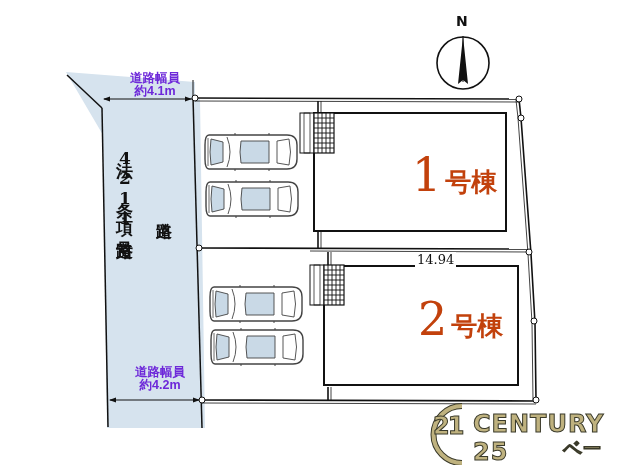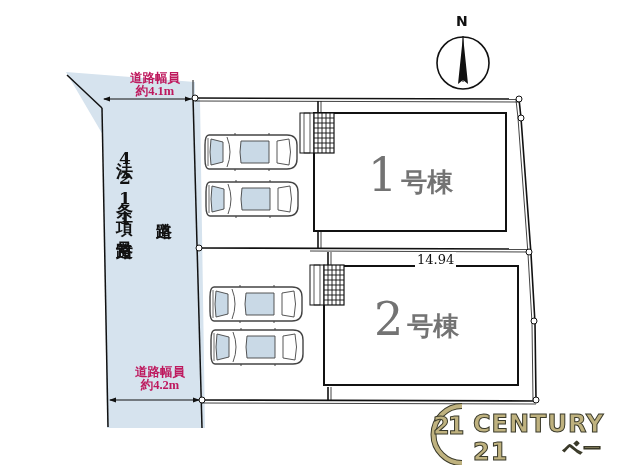--- a/index.html
+++ b/index.html
@@ -1,27 +1,27 @@
 <!DOCTYPE html>
 <html><head>
   <meta charset="utf-8">
   <style>
     html, body { margin: 0; padding: 0; background: #ffffff; }
     body { width: 620px; height: 465px; overflow: hidden; position: relative;
            font-family: "DejaVu Serif", "Liberation Serif", serif; }
     #plan { position: absolute; left: 0; top: 0; width: 620px; height: 465px; }
-    .road-label { position: absolute; font-family: Liberation Serif, serif;
-                  color: #be185d; text-align: center; line-height: 1.05; }
+    .road-label { position: absolute; font-family: Liberation Sans, sans-serif;
+                  color: #6d28d9; text-align: center; line-height: 1.05; }
     .road-label .l1, .road-label .l2 { display: block; font-size: 12.5px; font-weight: bold; }
     .vertical { position: absolute; writing-mode: vertical-rl; text-orientation: upright;
                 font-family: "DejaVu Serif", "Liberation Serif", serif; font-weight: bold;
                 color: #111; letter-spacing: 0px; }
     #road-name-main { left: 116px; top: 148px; font-size: 17px; line-height: 1; }
     #road-name-sub { left: 156px; top: 210px; font-size: 16px; line-height: 1; }
-    .bldg-label { position: absolute; font-family: "DejaVu Serif", "Liberation Serif", serif; color: #737373; }
+    .bldg-label { position: absolute; font-family: "DejaVu Serif", "Liberation Serif", serif; color: #c2410c; margin-left: 44px; }
     .bldg-label .num { font-size: 46px; font-weight: normal; vertical-align: baseline; }
     .bldg-label .suffix { font-size: 26px; font-weight: bold; font-family: "DejaVu Sans", sans-serif; margin-left: 4px; }
     #dim-1494 { position: absolute; left: 379px; top: 252px; font-size: 13px; background: #fff;
                 padding: 0 2px; font-family: "DejaVu Serif", "Liberation Serif", serif; color: #111; margin-left: 36px; }
     #north-label { position: absolute; left: 456px; top: 13px; font-size: 14px; font-weight: bold;
                    font-family: "DejaVu Sans", sans-serif; color: #111; }
     #logo { position: absolute; left: 425px; top: 400px; width: 195px; height: 65px; }
     #logo-text { position: absolute; left: 48px; top: 10px; font-family: "DejaVu Sans", sans-serif;
                  font-weight: bold; font-size: 24px; color: #bfb27f; letter-spacing: 1px;
                  -webkit-text-stroke: 1px #3a3a2a; }
@@ -151,15 +151,15 @@
 <div class="bldg-label" style="left:374px; top:292px;">
   <span class="num">2</span><span class="suffix">号棟</span>
 </div>
 
 <div id="dim-1494">14.94</div>
 
 <div id="north-label">N</div>
 
 <div id="logo">
   <span id="logo-21">21</span>
-  <span id="logo-text">CENTURY 21</span>
+  <span id="logo-text">CENTURY 25</span>
   <span id="logo-sub">ベース</span>
 </div>
 
 </body></html>

